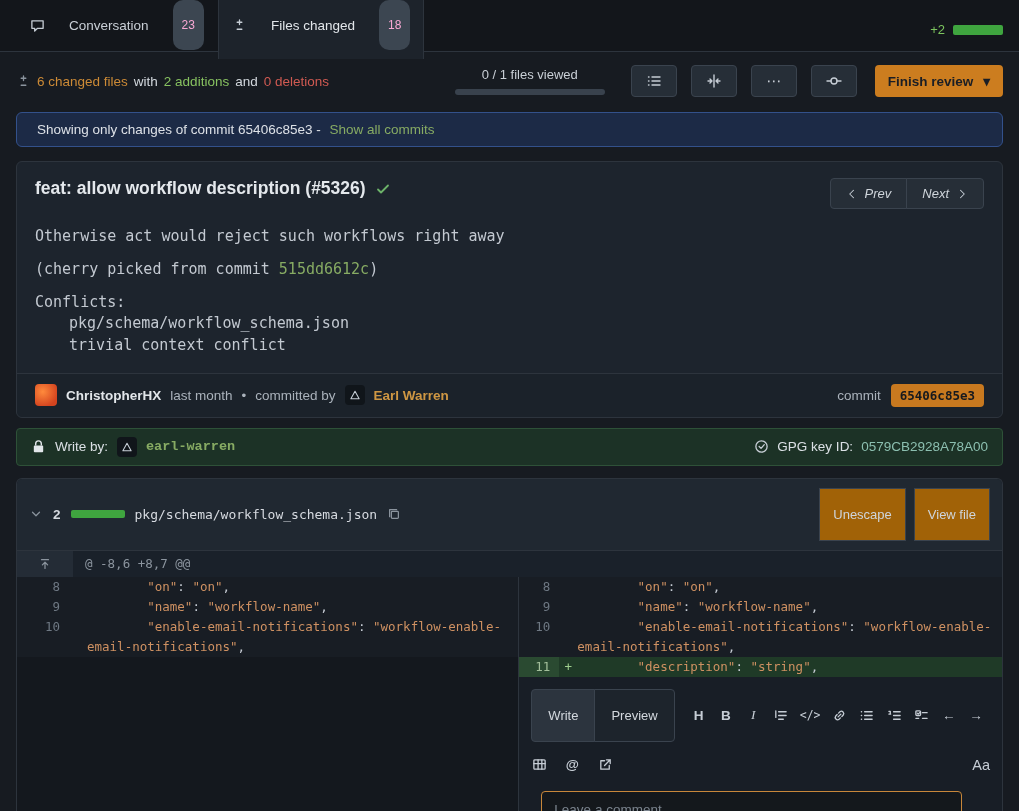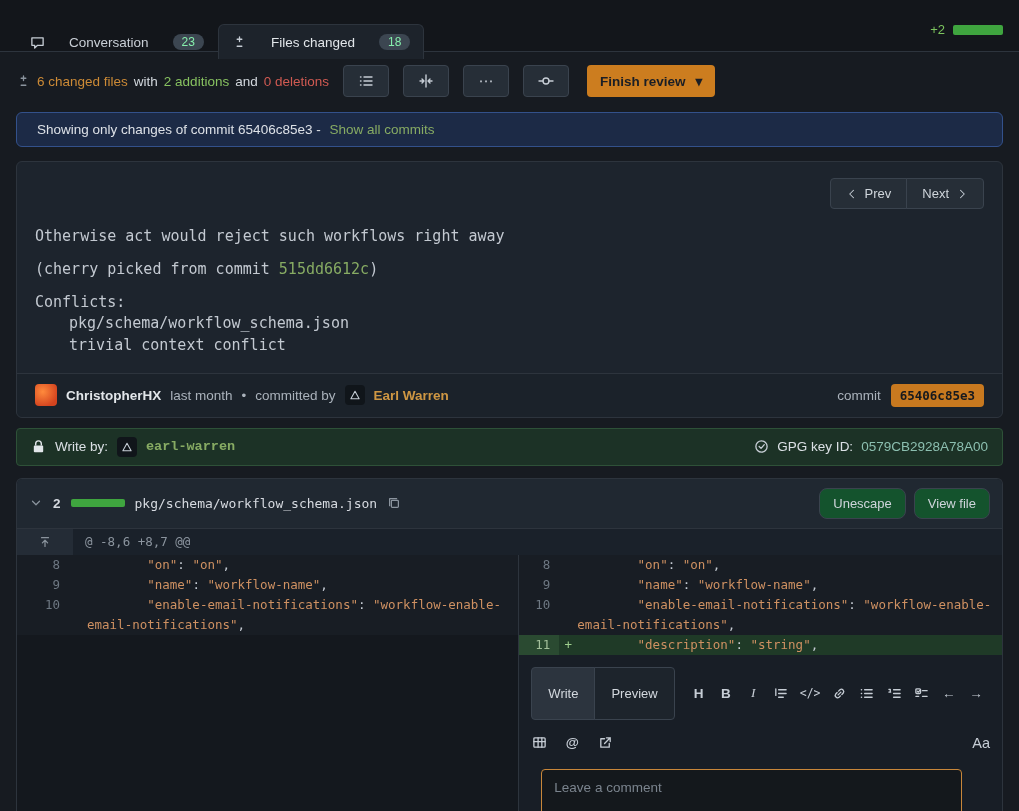--- a/index.html
+++ b/index.html
@@ -4,21 +4,21 @@
 <style>
   * { box-sizing: border-box; margin: 0; padding: 0; }
   html,body { width:1019px; height:811px; overflow:hidden; }
   body { font-family:"Liberation Sans", sans-serif; background:#171b21; color:#d3d8de; }
   .page { display:flex; flex-direction:column; height:100%; }
 
   
   .tabbar { background:#13161b; border-bottom:1px solid #2d343d; display:flex; align-items:flex-end; padding:10px 16px 0; height:52px; }
   .tab { display:flex; align-items:center; gap:24px; padding:9px 13px; font-size:13.5px; color:#c9cfd6; border:1px solid transparent; border-bottom:none; border-radius:6px 6px 0 0; position:relative; top:8px; cursor:pointer; }
   .tab.active { background:#1d232b; border-color:#2d343d; color:#e2e6ea; }
-  .badge { background:#3c4651; color:#86efac; font-size:12px; padding:1px 9px; border-radius:10px; }
+  .badge { background:#3c4651; color:#f9a8d4; font-size:12px; padding:18px 9px; border-radius:10px; }
   .tab-right { margin-left:auto; display:flex; align-items:center; gap:8px; padding-bottom:14px; }
   .plus-stat { color:#7cc45e; font-size:13px; }
   .stat-bar-big { width:50px; height:10px; background:#3fa53f; border-radius:2px; }
 
   
   .summary { display:flex; align-items:center; padding:13px 16px; gap:6px; font-size:13.5px; }
   .lnk-orange { color:#cc8a36; }
   .txt-green { color:#87c160; }
   .txt-red { color:#d05a52; }
   .viewed { margin-left:auto; margin-right:12px; display:flex; flex-direction:column; gap:7px; width:150px; }
@@ -29,21 +29,21 @@
 
   
   .notice { margin:2px 16px 0; padding:9px 20px; background:#1c2a46; border:1px solid #33518b; border-radius:6px; font-size:13.5px; color:#dde1e7; }
   .notice a { color:#87ab63; text-decoration:none; margin-left:5px; cursor:pointer; }
 
   
   .commit-panel { margin:14px 16px 0; background:#1d242d; border:1px solid #2d343d; border-radius:6px; }
   .cp-head { display:flex; align-items:flex-start; padding:16px 18px 4px; }
   .cp-title { font-size:17.5px; font-weight:600; color:#e4e8ec; display:flex; align-items:center; gap:9px; }
   .pn-group { margin-left:auto; display:flex; }
-  .pn { display:flex; align-items:center; gap:7px; background:#262e37; border:1px solid #3a434e; color:#cfd5db; font-size:13px; padding:7px 15px; cursor:pointer; }
+  .pn { display:flex; align-items:center; gap:7px; background:#262e37; border:1px solid #3a434e; color:#cfd5db; font-size:13px; padding:7px 15px; cursor:pointer;font-style:italic; }
   .pn:first-child { border-radius:4px 0 0 4px; }
   .pn:last-child { border-radius:0 4px 4px 0; margin-left:-1px; }
   .cp-msg { padding:14px 18px 18px; font-family:"DejaVu Sans Mono", monospace; font-size:15px; color:#c3c9d1; line-height:1.25; }
   .mline { margin-bottom:14px; }
   .msub { padding-left:34px; margin-top:3px; }
   .hash-green { color:#87ab63; }
   .cp-foot { border-top:1px solid #2d343d; background:#1b222a; border-radius:0 0 6px 6px; padding:10px 18px; display:flex; align-items:center; gap:9px; font-size:13.5px; color:#aab2bb; }
   .author-name { color:#e2e6ea; font-weight:700; }
   .committer-name { color:#cf9743; font-weight:600; }
   .avatar-orange { width:22px; height:22px; border-radius:4px; background:radial-gradient(circle at 35% 35%, #ff8a3c, #d4441f 75%); }
@@ -57,21 +57,21 @@
   .sig-right { margin-left:auto; display:flex; align-items:center; gap:8px; }
   .gpg-key { color:#8cbfb0; }
 
   
   .diff-panel { margin:12px 16px 0; border:1px solid #2d343d; border-bottom:none; border-radius:6px 6px 0 0; flex:1; display:flex; flex-direction:column; overflow:hidden; background:#181d24; min-height:0; }
   .file-head { display:flex; align-items:center; gap:10px; padding:9px 12px; background:#202831; font-size:13.5px; color:#d6dae0; border-bottom:1px solid #2d343d; }
   .fh-count { font-weight:600; }
   .stat-bar-file { width:54px; height:8px; background:#3fa53f; border-radius:2px; }
   .fh-name { font-family:"DejaVu Sans Mono", monospace; font-size:13px; }
   .fh-right { margin-left:auto; display:flex; gap:8px; }
-  .gbtn { background:#14532d; border:1px solid #3a434e; border-radius:8px; color:#cfd5db; font-size:13px; padding:7px 13px; cursor:pointer; }
+  .gbtn { background:#a16207; border:1px solid #3a434e; border-radius:0; color:#cfd5db; font-size:13px; padding:18px 13px; cursor:pointer; }
 
   .hunk { display:flex; align-items:stretch; background:#1a212a; height:26px; font-family:"DejaVu Sans Mono", monospace; font-size:12.5px; color:#8b949e; }
   .hgut { width:56px; background:#242c36; display:flex; align-items:center; justify-content:center; cursor:pointer; }
   .htext { display:flex; align-items:center; padding-left:12px; }
 
   .split { flex:1; display:flex; min-height:0; }
   .side { display:flex; flex-direction:column; min-width:0; }
   .side.left { width:51%; border-right:1px solid #2d343d; }
   .side.right { flex:1; }
   .drow { display:flex; font-family:"DejaVu Sans Mono", monospace; font-size:12.5px; line-height:20px; color:#c5cbd3; }
@@ -135,20 +135,24 @@
   <div class="summary">
     <svg class="svgi svg-muted" width="15" height="15" viewBox="0 0 16 16">
         <path d="M8 2v5M5.5 4.5h5M5.5 12h5"></path>
       </svg>
     <span class="lnk-orange">6 changed files</span>
     <span>with</span>
     <span class="txt-green">2 additions</span>
     <span>and</span>
     <span class="txt-red">0 deletions</span>
 
+    <div class="viewed">
+      <span class="viewed-label">0 / 1 files viewed</span>
+      <div class="viewed-bar"></div>
+    </div>
 
     <div class="ibtn">
       <svg class="svgi" width="16" height="16" viewBox="0 0 16 16">
           <path d="M6 4h8M6 8h8M6 12h8M2.5 4h.5M2.5 8h.5M2.5 12h.5"></path>
         </svg>
     </div>
     <div class="ibtn">
       <svg class="svgi" width="16" height="16" viewBox="0 0 16 16">
           <path d="M8 2v12M2 8h3.5M4 6l2 2-2 2M14 8h-3.5M12 6l-2 2 2 2"></path>
         </svg>
@@ -168,20 +172,26 @@
     </div>
   </div>
 
   <div class="notice">
     <span>Showing only changes of commit 65406c85e3 -</span>
     <a>Show all commits</a>
   </div>
 
   <div class="commit-panel">
     <div class="cp-head">
+      <div class="cp-title">
+        <span>feat: allow workflow description (#5326)</span>
+        <svg width="16" height="16" viewBox="0 0 16 16" style="stroke:#6cb269;fill:none;stroke-width:1.8;stroke-linecap:round;stroke-linejoin:round">
+            <path d="M3 8.5l3 3 7-7"></path>
+          </svg>
+      </div>
       <div class="pn-group">
         <div class="pn">
           <svg class="svgi" width="12" height="12" viewBox="0 0 16 16">
               <path d="M10 3L5 8l5 5"></path>
             </svg>
           <span>Prev</span>
         </div>
         <div class="pn">
           <span>Next</span>
           <svg class="svgi" width="12" height="12" viewBox="0 0 16 16">

